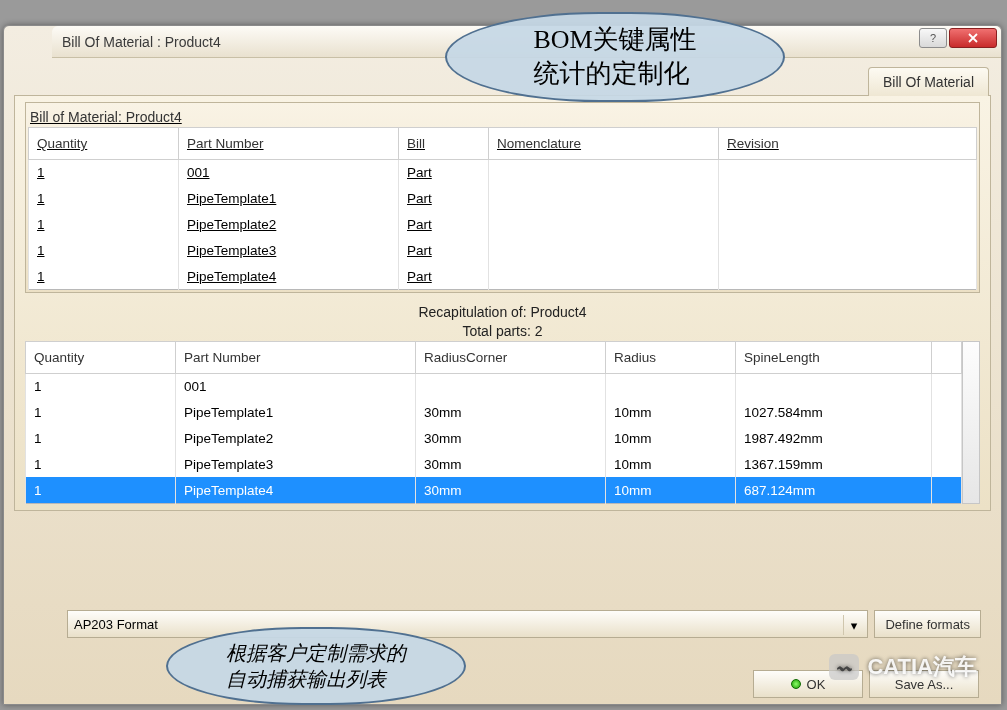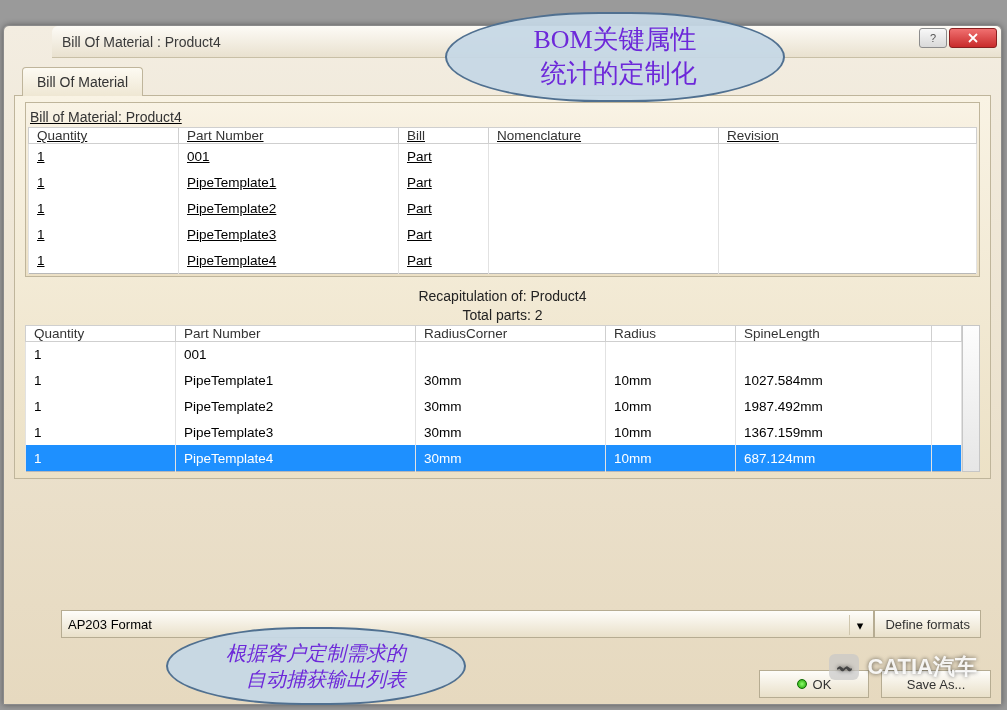--- a/index.html
+++ b/index.html
@@ -50,21 +50,21 @@
     color: #fff; font-weight: bold;
     border-color: #8a2020;
   }
   .win-btn.close svg { width: 14px; height: 10px; }
 
   .client {
     position: absolute;
     top: 40px; left: 10px; right: 10px; bottom: 50px;
     background: transparent;
   }
-  .tabstrip { display: flex; align-items: flex-end; gap: 10px; margin-left: 8px; }
+  .tabstrip { display: flex; align-items: flex-end; gap: 10px; margin-left: 8px; flex-direction: column; }
   .tab {
     padding: 6px 14px;
     border: 1px solid #bfb59b;
     border-bottom: none;
     background: linear-gradient(#fdfaf2,#efe7d3);
     border-radius: 4px 4px 0 0;
     font-size: 14px;
     color: #333;
     position: relative;
     top: 1px;
@@ -84,21 +84,21 @@
     border-collapse: collapse;
     background: #fff;
     border: 1px solid #b8b8b8;
     font-size: 13.5px;
   }
   table.grid th {
     text-align: left;
     font-weight: normal;
     background: #fff;
     border: 1px solid #cfcfcf;
-    padding: 0 8px;
+    padding: 8px 8px;
     color: #333;
   }
   table.grid td {
     border-left: 1px solid #e2e2e2;
     border-right: 1px solid #e2e2e2;
     padding: 4px 8px;
     height: 26px;
   }
   table.grid tr.selected td {
     background: #1e90ff;
@@ -112,23 +112,23 @@
     text-decoration: underline;
   }
   .scrollbar-right {
     display:inline-block; width:18px; vertical-align:top;
     background: linear-gradient(#fdfdfd,#e6e6e6);
     border:1px solid #c6c6c6;
   }
 
   .bottom-bar {
     position: absolute;
-    left: 4px; right: 10px; bottom: 8px;
+    left: 10px; right: 10px; bottom: 8px;
     height: 44px;
-    display: flex; align-items: center;  padding-left: 43px;
+    display: flex; align-items: center; gap: 6px; padding-left: 43px;
   }
   .combo {
     flex: 1;
     display: flex; align-items: center;
     border: 1px solid #b6ac92;
     background: linear-gradient(#fefdfa,#e9e0c9);
     height: 28px; padding: 0 6px;
     position: relative;
   }
   .combo .arrow {
@@ -138,40 +138,40 @@
     border-left:1px solid #cfc6ad;
   }
   .btn {
     height: 28px; padding: 0 10px;
     border: 1px solid #b6ac92;
     background: linear-gradient(#fefdfa,#e9e0c9);
     font-size: 13px; color:#333;
     display:flex;align-items:center;text-align:right;
   }
   .footer-buttons {
-    position:absolute; right:10px; bottom:6px;
-    display:flex; gap:12px;border-radius:12px;
+    position:absolute; right:22px; bottom:6px;
+    display:flex; gap:6px;border-radius:12px;
   }
   .footer-buttons .btn { width: 110px; justify-content:center; }
   .ok-dot {
     width:10px;height:10px;border-radius:50%;
     background: radial-gradient(#8cff6a,#1a9a00);
     border:1px solid #0c6b00; margin-right:6px;
   }
 
   
   .callout {
     position: absolute;
     border: 2px solid #507090;
     background: #c5d7e5ee;
     border-radius: 50% / 55%;
     display:flex;align-items:center;justify-content:center;
-    text-align:right;
+    text-align:left;
     font-family: "Microsoft YaHei","SimSun",serif;
-    color:#6d28d9;
+    color:#000000;
     line-height:1.3;
     padding: 10px 22px;
   }
   .callout.top { top: 12px; left: 445px; width: 340px; height: 90px; font-size: 26px; }
   .callout.bottom { bottom: 5px; left: 166px; width: 300px; height: 78px; font-size: 20px; font-style: italic;}
   
   .watermark {
     position:absolute; right: 30px; bottom: 28px;
     color: rgba(255,255,255,0.9);
     font-size: 22px; font-weight:600;

